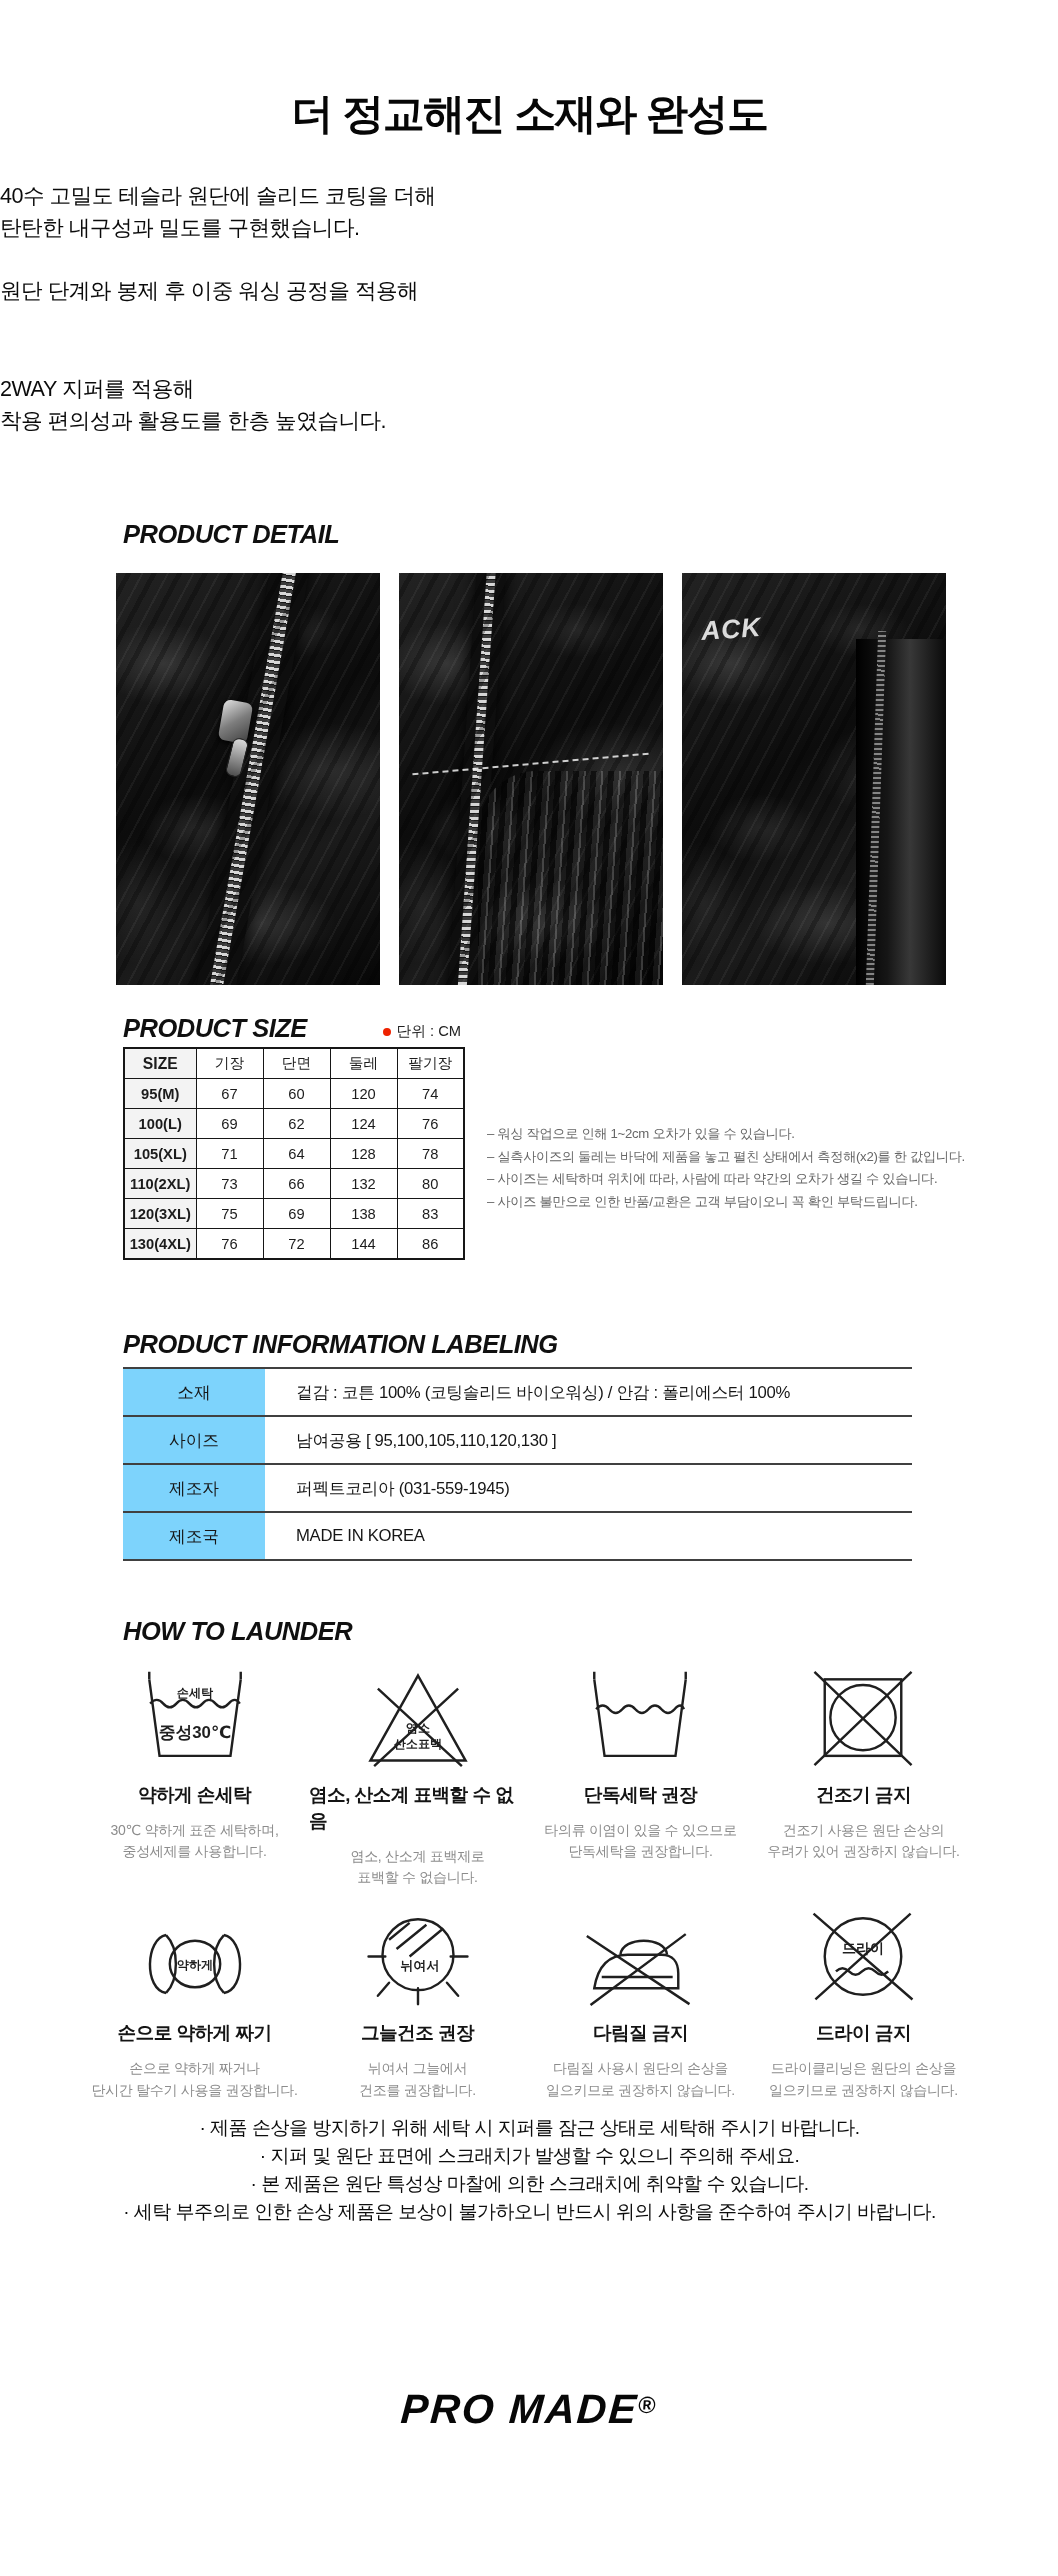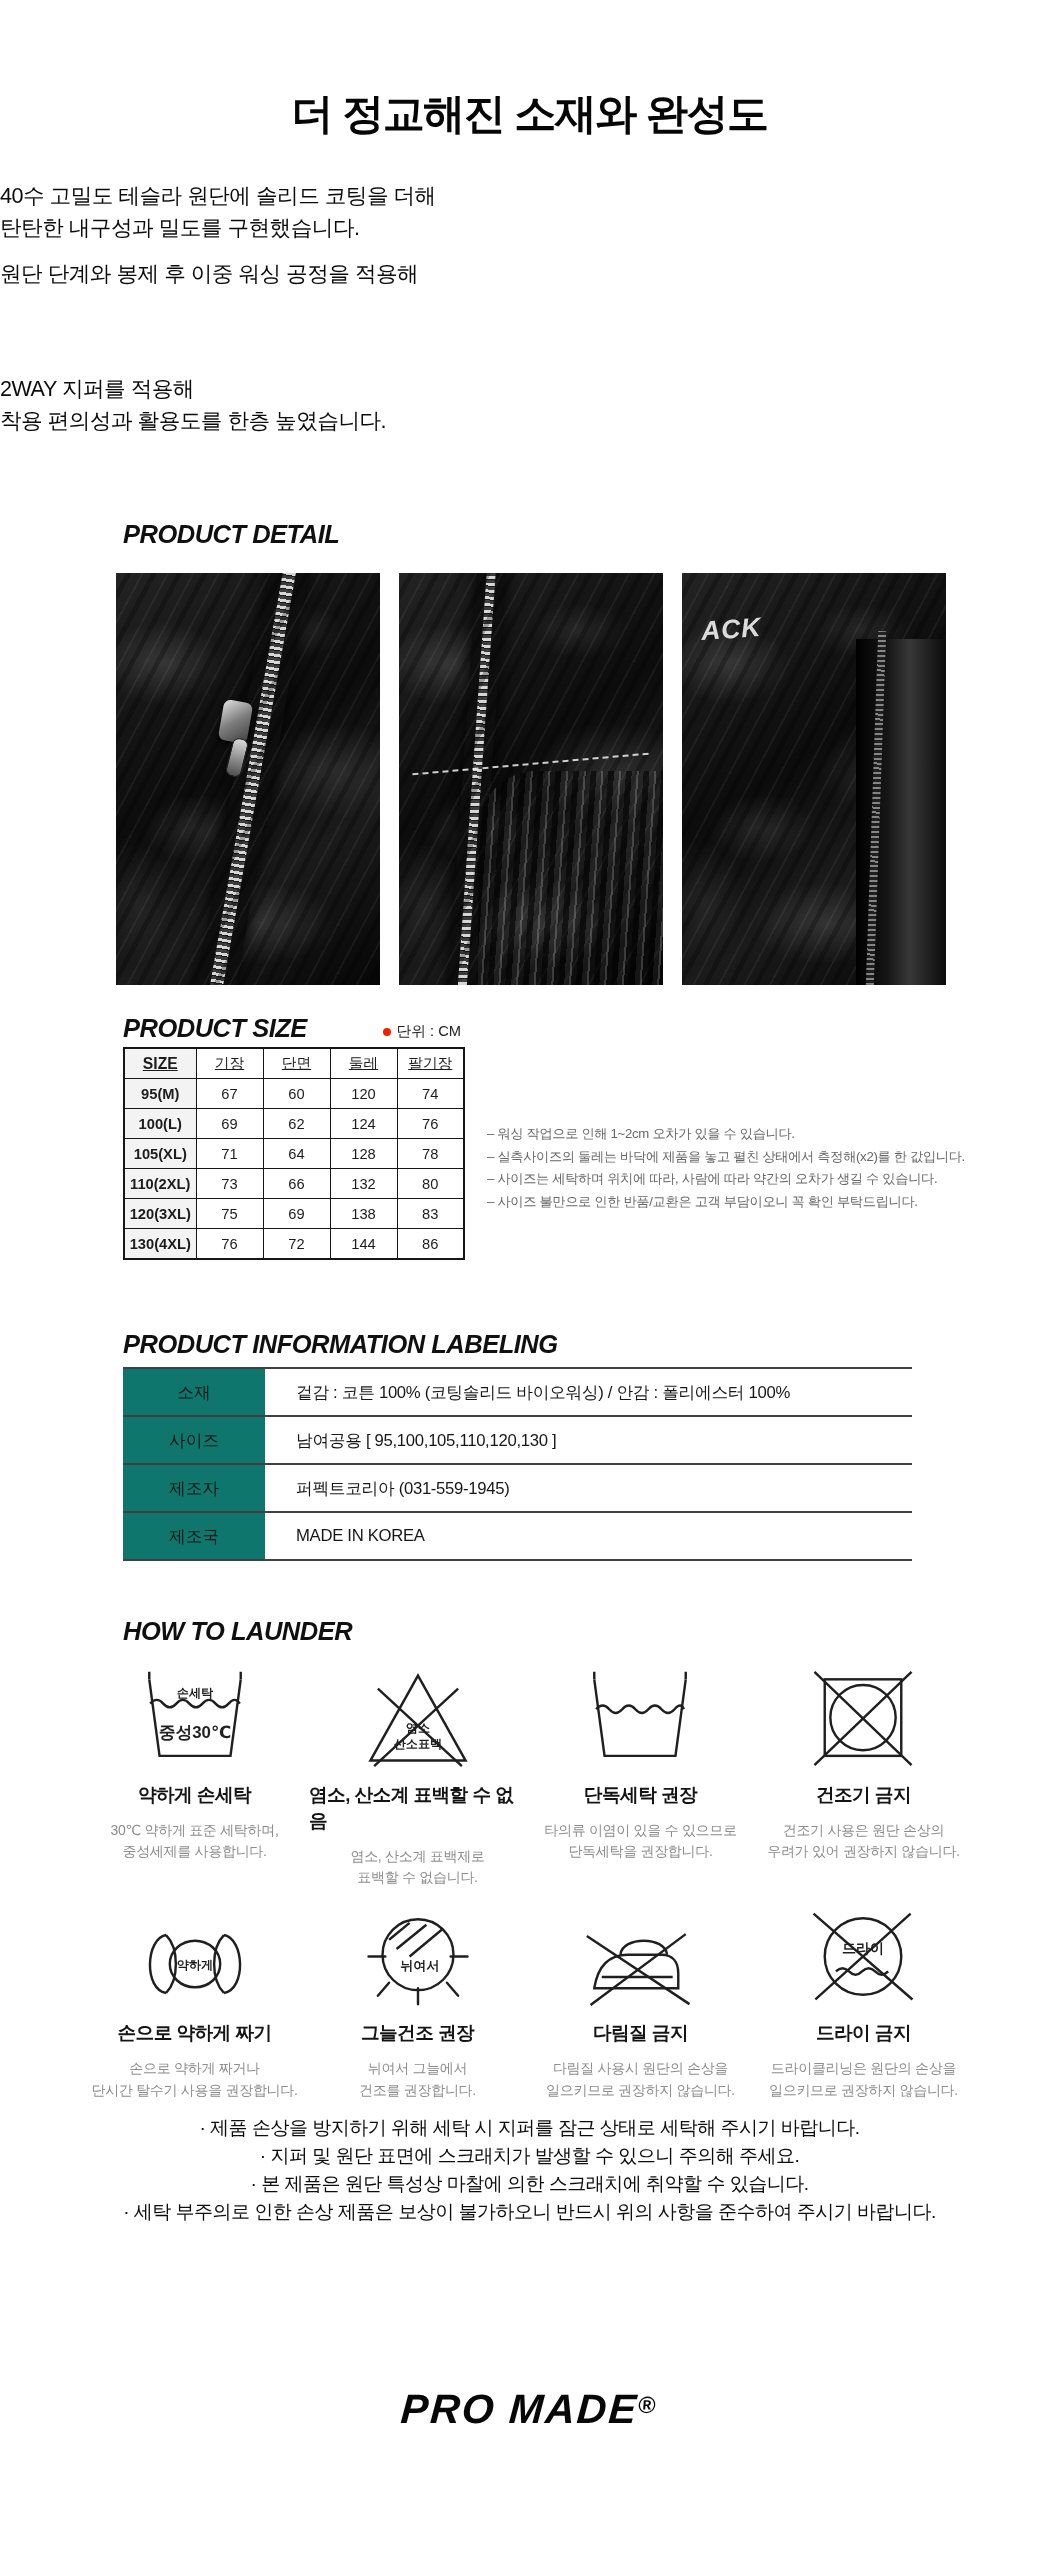--- a/index.html
+++ b/index.html
@@ -3,21 +3,21 @@
 <meta charset="utf-8">
 <style>
   html,body{margin:0;padding:0;background:#fff;}
   .page{position:relative;width:1059px;height:2576px;background:#fff;overflow:hidden;
         font-family:"Liberation Sans","DejaVu Sans",sans-serif;color:#111;border-radius:26px;}
   
   .intro-title{position:absolute;top:86px;left:0;width:100%;text-align:center;
     font-size:42px;font-weight:800;letter-spacing:-1.5px;color:#060606;}
   .intro-p{position:absolute;left:0;width:100%;text-align:left;font-size:21.6px;
     line-height:32px;color:#0b0b0b;letter-spacing:-0.5px;}
-  .p1{top:180px}.p2{top:258px}.p3{top:373px}
+  .p1{top:180px}.p2{top:275px}.p3{top:373px}
   
   .sec-h{position:absolute;left:123px;font-style:italic;font-weight:800;
     font-size:25.5px;letter-spacing:-0.5px;color:#101010;}
   #h-detail{top:520px}#h-size{top:1014px}#h-info{top:1330px}#h-launder{top:1617px}
   
   .photos{position:absolute;left:116px;top:573px;width:830px;height:412px;display:flex;gap:19.6px;}
   .photo{position:relative;flex:1;overflow:hidden;background:
     radial-gradient(88px 59px at 18% 22%, rgba(255,255,255,.13), transparent 70%),
     radial-gradient(69px 39px at 68% 14%, rgba(255,255,255,.08), transparent 70%),
     radial-gradient(118px 69px at 82% 48%, rgba(255,255,255,.10), transparent 70%),
@@ -49,28 +49,28 @@
     background:repeating-linear-gradient(0deg,#9a9a9a 0 2px,#222 2px 4.9px);transform:rotate(2deg);}
   .ack{position:absolute;left:7%;top:10%;z-index:3;color:#ececec;font-weight:800;font-style:italic;
     font-size:26.5px;letter-spacing:1px;transform:rotate(-4deg);opacity:.92;}
   
   .unit{position:absolute;left:123px;top:1022px;width:338px;text-align:right;font-size:14.7px;color:#222;}
   .unit .dot{display:inline-block;width:7.8px;height:7.8px;border-radius:50%;background:#ee2200;margin:0 5.9px 1px 0;vertical-align:middle;}
   .size-table{position:absolute;left:123px;top:1047px;width:338px;border-collapse:collapse;
     table-layout:fixed;border:2.5px solid #161616;}
   .size-table th,.size-table td{border:1.6px solid #161616;height:29px;padding:0;text-align:center;
     font-size:14.7px;color:#1c1c1c;}
-  .size-table thead th{background:#fff;font-weight:400;text-decoration:underline;}
+  .size-table thead th{background:#fff;font-weight:400;}
   .size-table thead th.sz{background:#f3f3f3;font-weight:700;font-size:15.7px;}
   .size-table tbody th{background:#f3f3f3;font-weight:700;}
   .size-notes{position:absolute;left:487px;top:1123px;font-size:13.2px;color:#666;line-height:22.5px;letter-spacing:-0.3px;}
   
   .info-table{position:absolute;left:123px;top:1367px;width:789px;border-bottom:2px solid #404040;}
   .info-row{display:flex;align-items:stretch;height:46px;border-top:2px solid #404040;}
-  .info-label{width:142px;display:flex;align-items:center;justify-content:center;background:#0f766e;
+  .info-label{width:142px;display:flex;align-items:center;justify-content:center;background:#7dd3fc;
     font-size:16.7px;color:#161616;}
   .info-value{display:flex;align-items:center;padding-left:31px;font-size:16.7px;color:#161616;letter-spacing:-0.3px;text-align:center;}
   
   .launder{position:absolute;left:86px;top:1678px;width:886px;display:grid;
     grid-template-columns:repeat(4,1fr);row-gap:27.4px;column-gap:5.9px;}
   .care-card{display:flex;flex-direction:column;align-items:center;}
   .icon-box{height:90px;display:flex;align-items:flex-end;justify-content:center;}
   .care-icon{stroke:#1f1f1f;stroke-width:2.6;fill:none;}
   .care-icon text{fill:#1f1f1f;stroke:none;font-weight:700;font-family:"Liberation Sans","DejaVu Sans",sans-serif;}
   .card-title{margin-top:13.7px;font-size:18.6px;font-weight:700;color:#141414;letter-spacing:-0.5px;}

